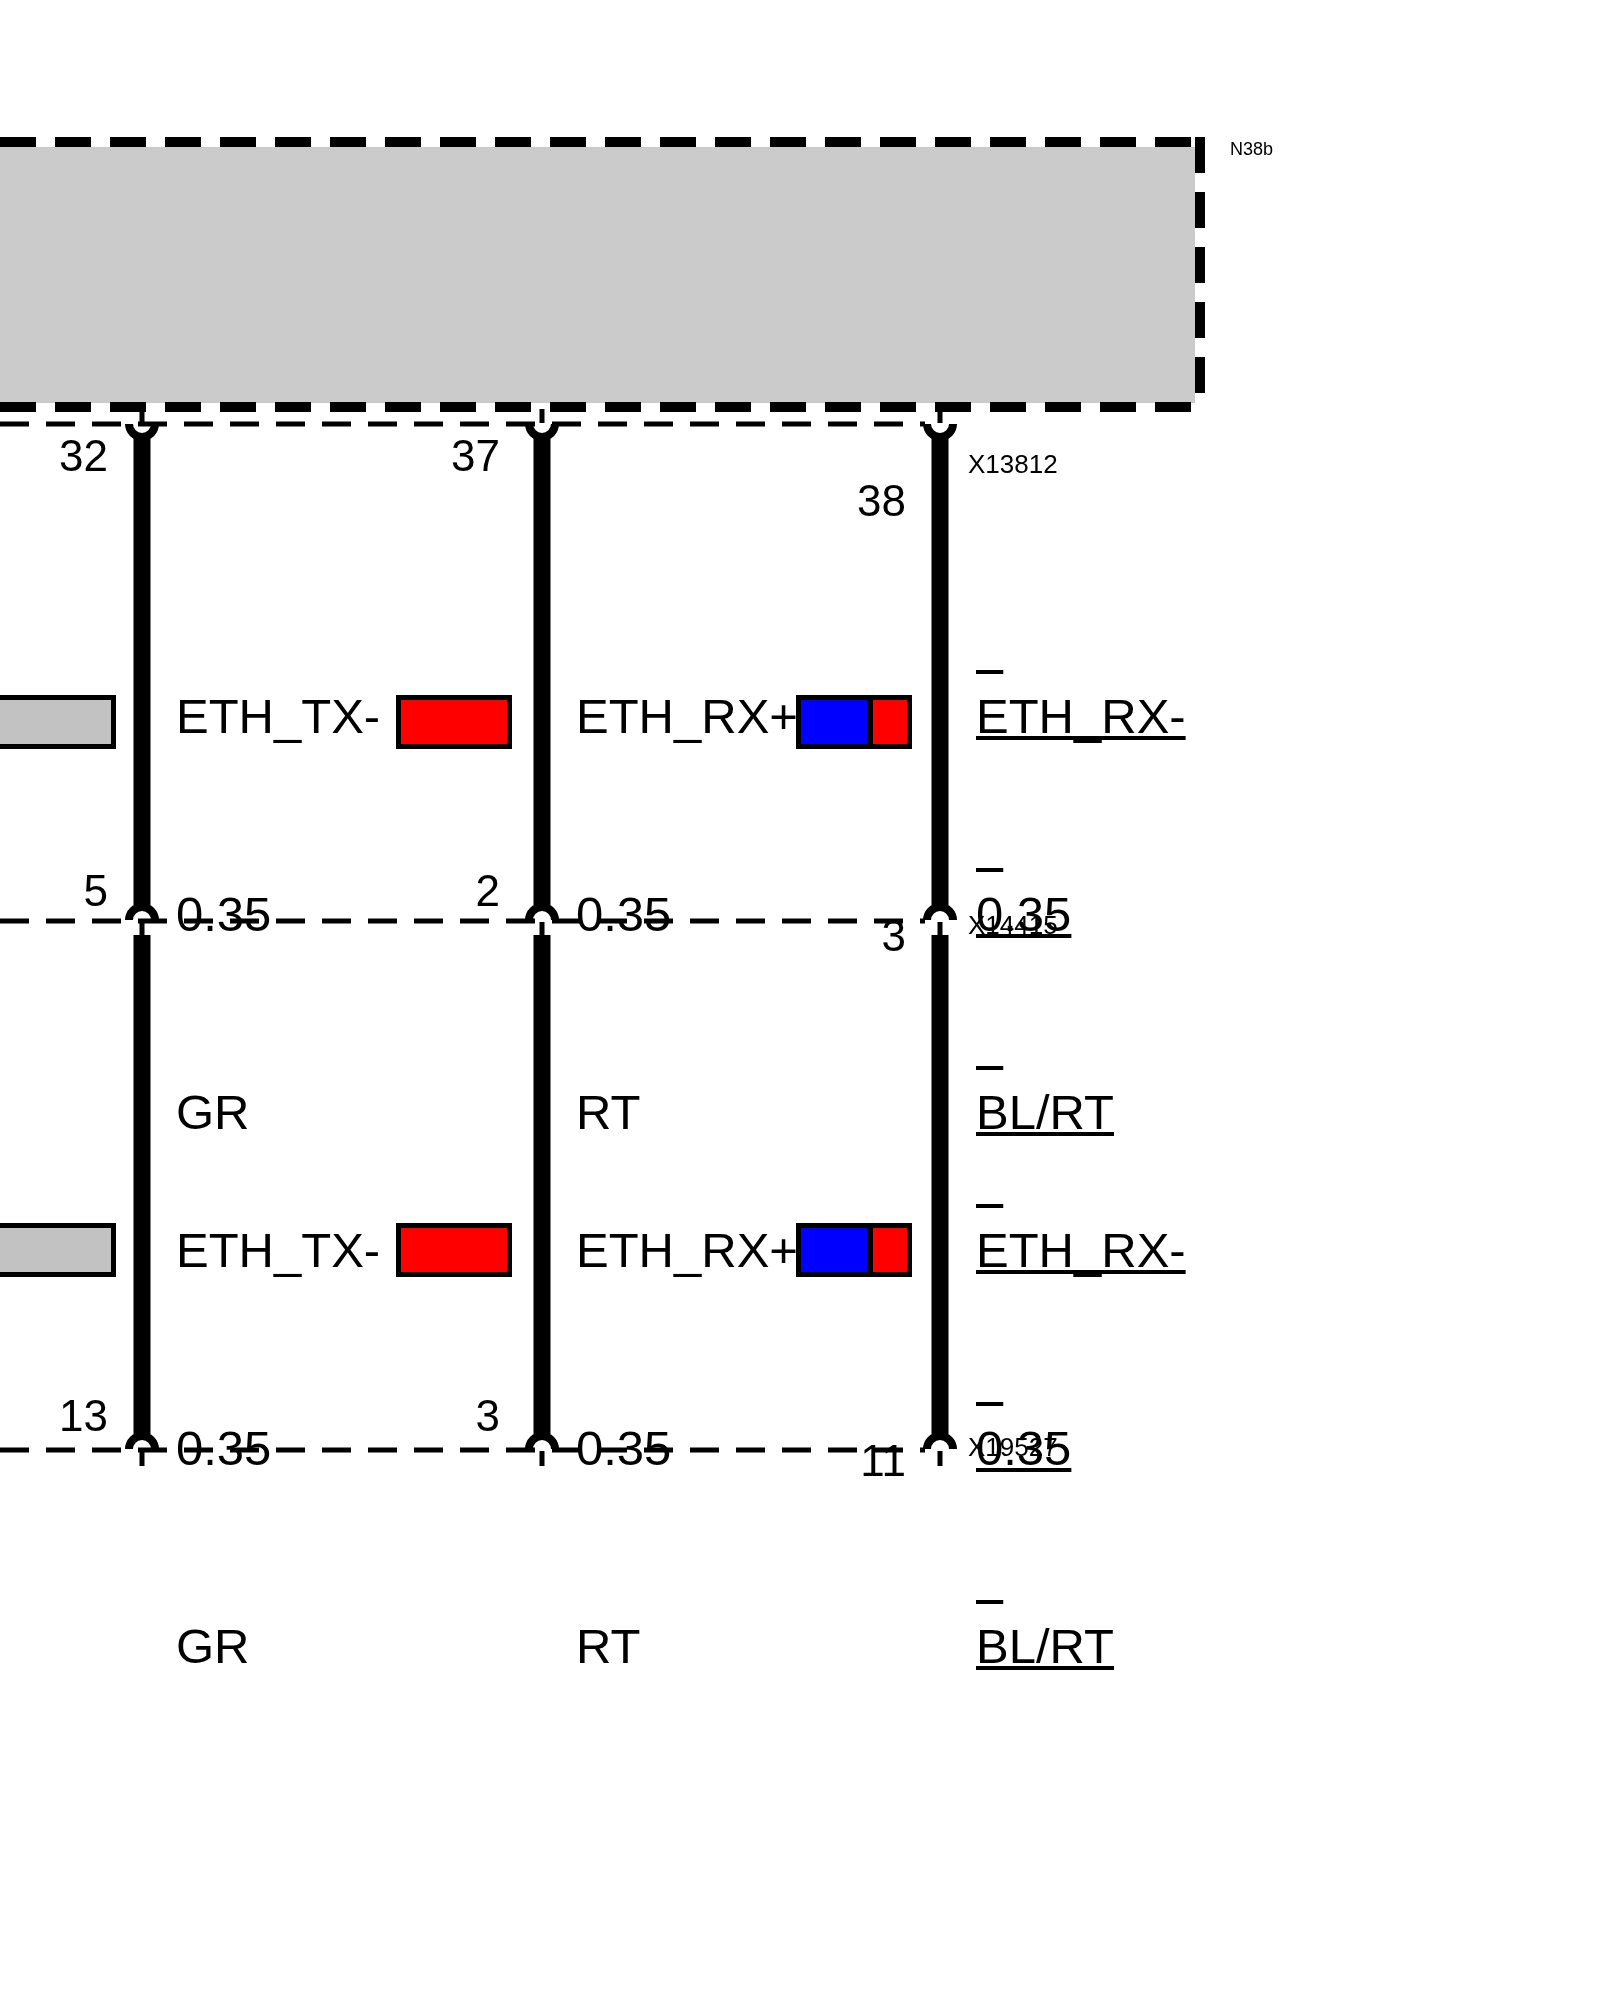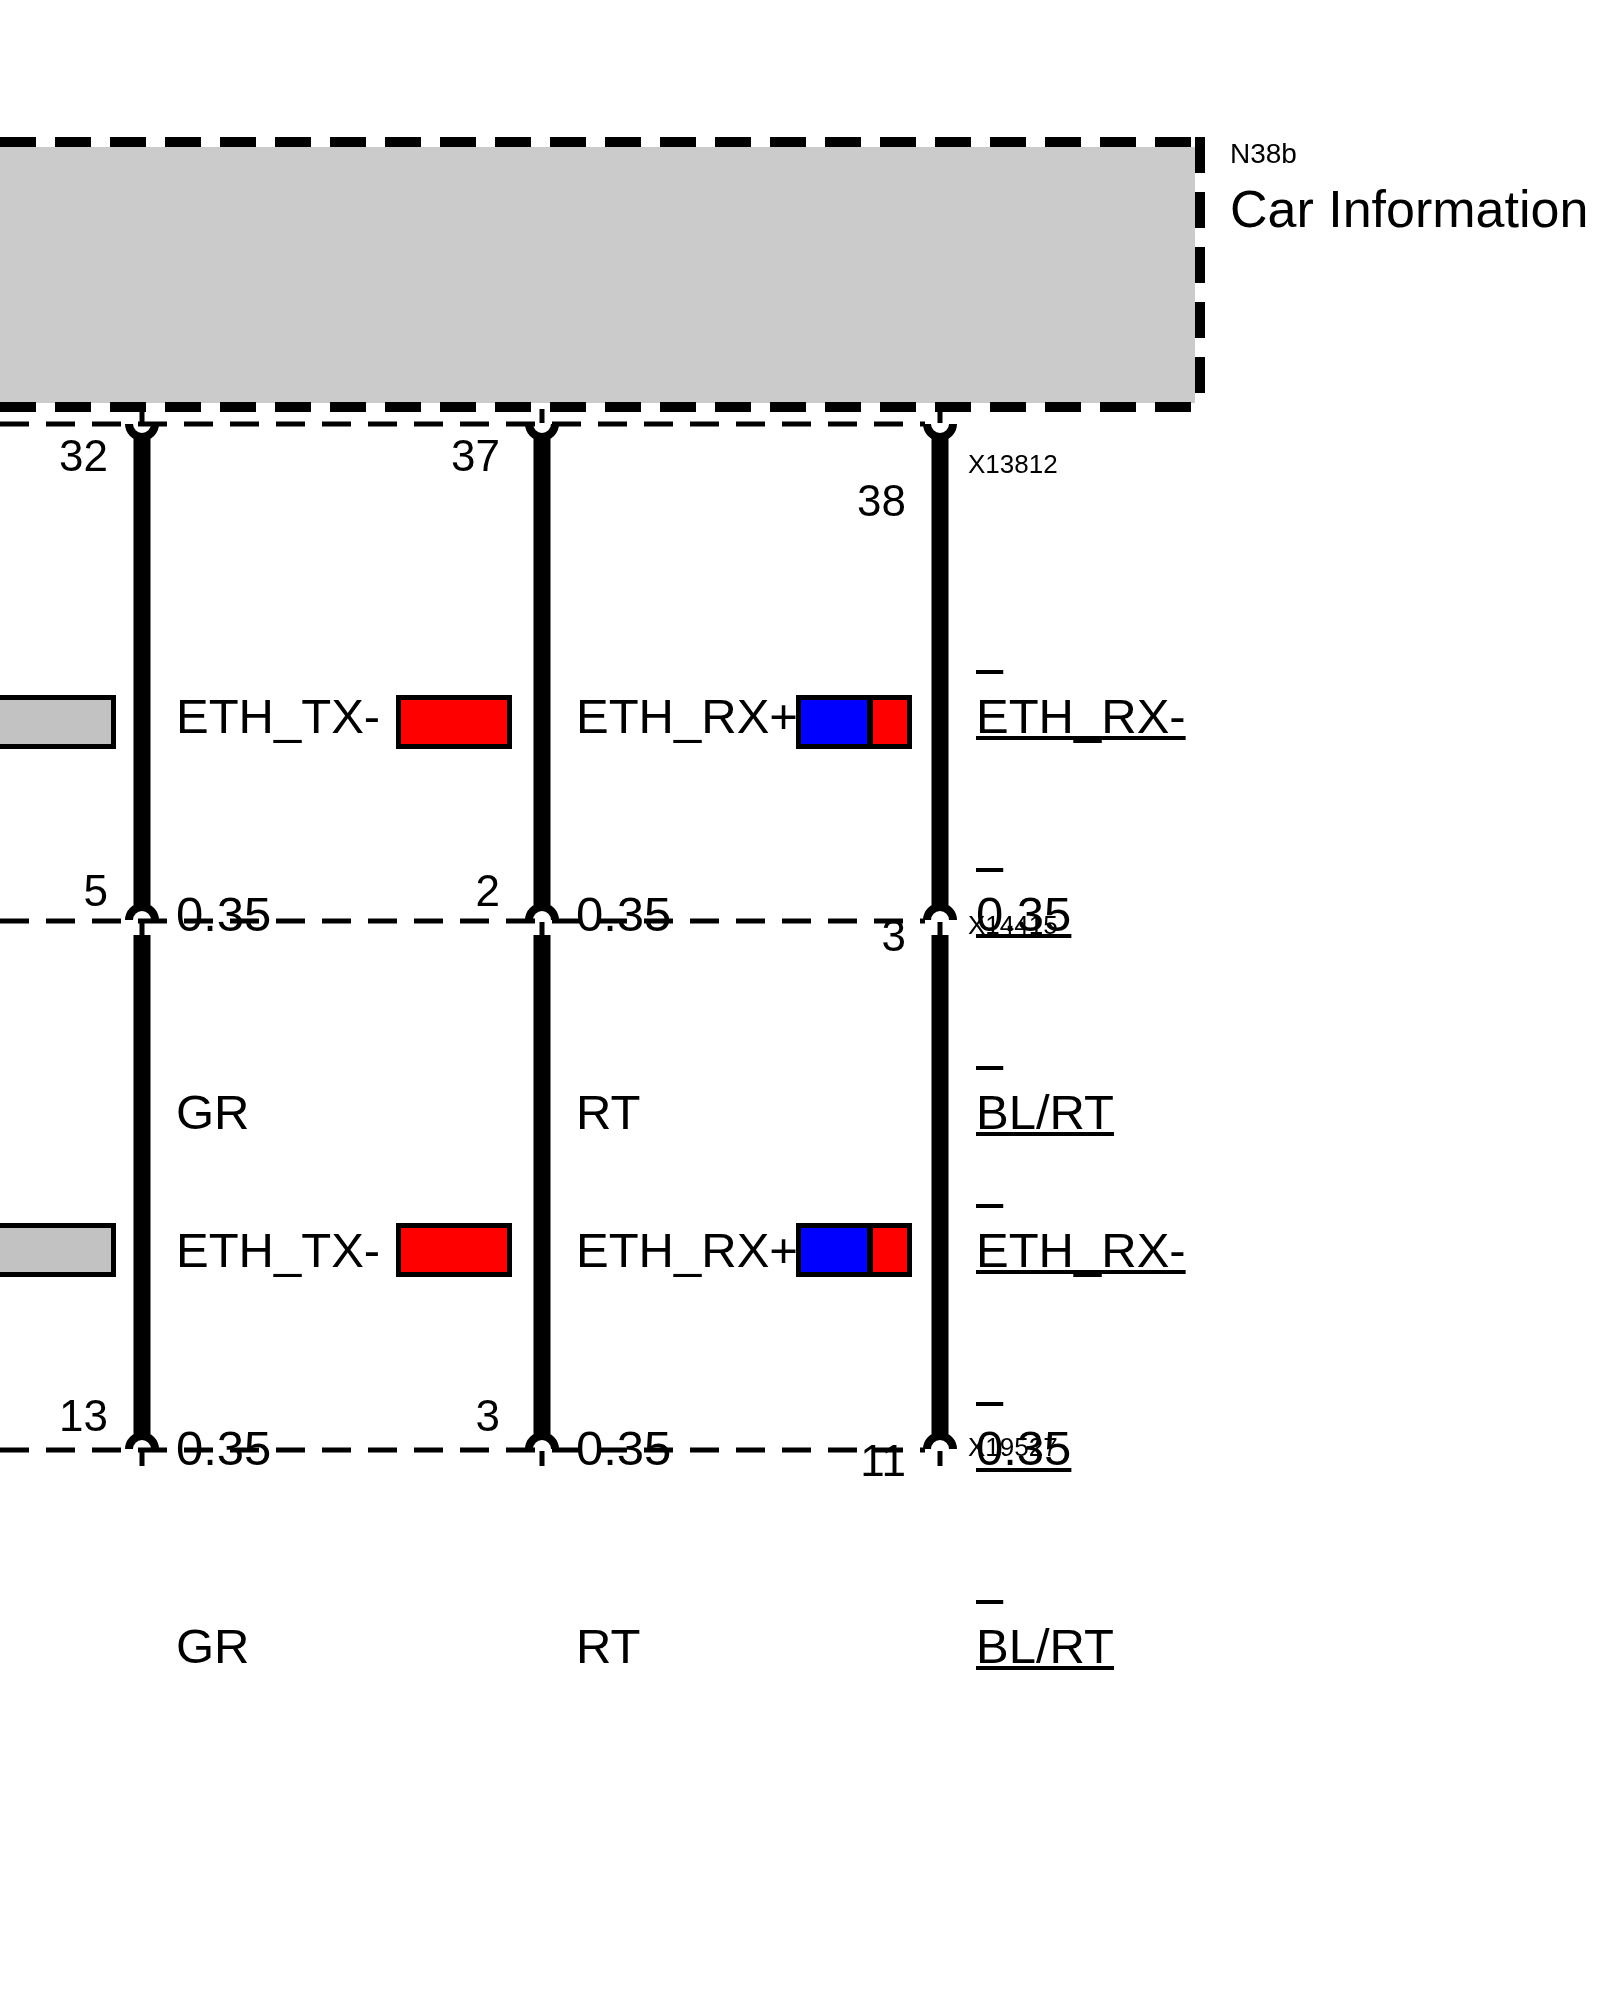--- a/index.html
+++ b/index.html
@@ -2,21 +2,21 @@
 <html><head>
 <meta charset="utf-8">
 <style>
   html,body{margin:0;padding:0;background:#ffffff;}
   body{width:1600px;height:2000px;position:relative;overflow:hidden;
        font-family:"Liberation Sans",sans-serif;color:#000;}
   #svg-layer{position:absolute;left:0;top:0;width:1600px;height:2000px;}
 
   .device-fill{position:absolute;left:0;top:147px;width:1195px;height:256px;background:#CBCBCB;}
 
-  .device-code{position:absolute;left:1230px;top:140px;font-size:28px;line-height:1;}
+  .device-code{position:absolute;left:1230px;top:140px;font-size:18px;line-height:1;}
   .device-title{position:absolute;left:1230px;top:175px;font-size:52px;line-height:68px;}
 
   .wire-label{position:absolute;font-size:49px;line-height:66px;white-space:pre;}
   .lbl-col1{left:176px;}  .lbl-col2{left:576px;}  .lbl-col3{left:976px;text-decoration:underline;}
   .lbl-sec1{top:551px;}   .lbl-sec2{top:1085px;}
 
   .pin{position:absolute;width:120px;text-align:right;font-size:44px;line-height:1;}
   .pin-col1{left:-12px;}  .pin-col2{left:380px;}  .pin-col3{left:786px;margin-top:45px;}
   .pin-row1{top:434px;}   .pin-row2{top:869px;}   .pin-row3{top:1394px;}
 
@@ -72,21 +72,20 @@
   <path d="M125,1449 A17,17 0 0 1 159,1449 L151,1449 A9,9 0 0 0 133,1449 Z" fill="#000"></path>
   <path d="M525,1449 A17,17 0 0 1 559,1449 L551,1449 A9,9 0 0 0 533,1449 Z" fill="#000"></path>
   <path d="M923,1449 A17,17 0 0 1 957,1449 L949,1449 A9,9 0 0 0 931,1449 Z" fill="#000"></path>
   <rect x="139.5" y="1451" width="5" height="15" fill="#000"></rect>
   <rect x="539.5" y="1451" width="5" height="15" fill="#000"></rect>
   <rect x="937.5" y="1451" width="5" height="15" fill="#000"></rect>
 </svg>
 
 <div class="device-code">N38b</div>
 <div class="device-title">
-  <div>Car Information</div>
 </div>
 
 <div class="pin pin-col1 pin-row1">32</div>
 <div class="pin pin-col2 pin-row1">37</div>
 <div class="pin pin-col3 pin-row1">38</div>
 <div class="conn-label conn-row1">X13812</div>
 
 <div class="wire-label lbl-col1 lbl-sec1">
   <div>ETH_TX-</div>
   <div>0.35</div>

